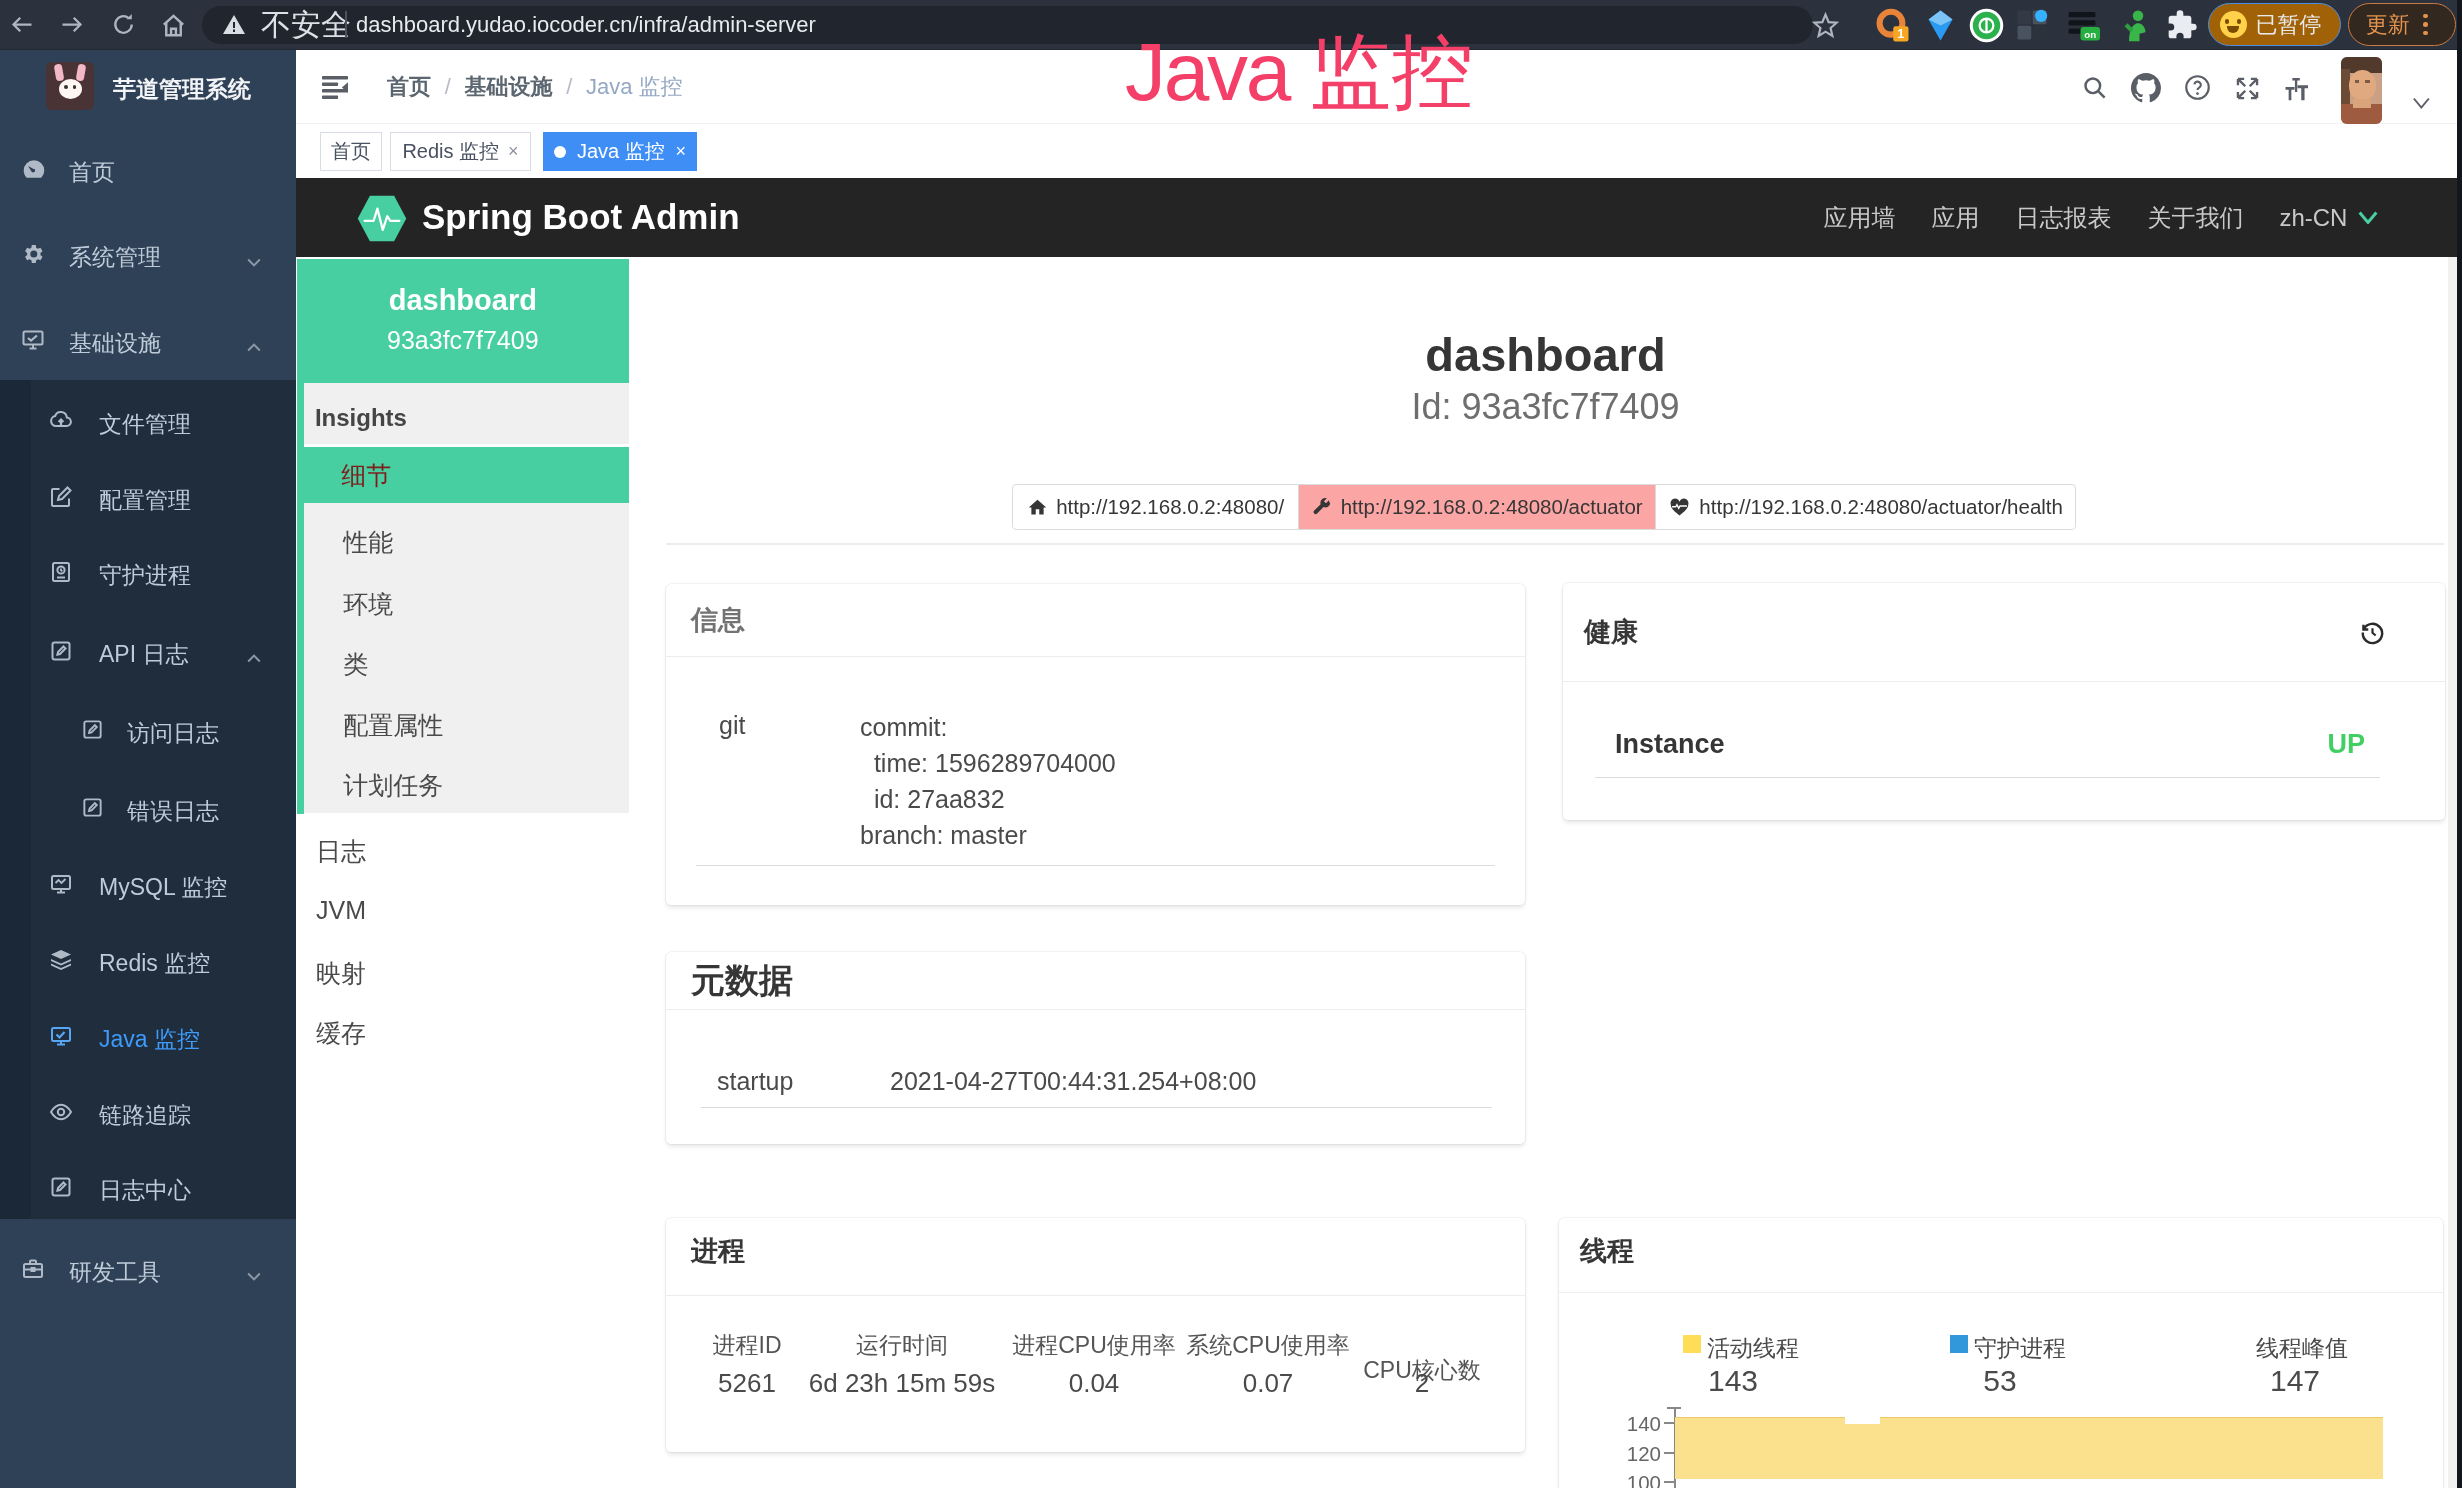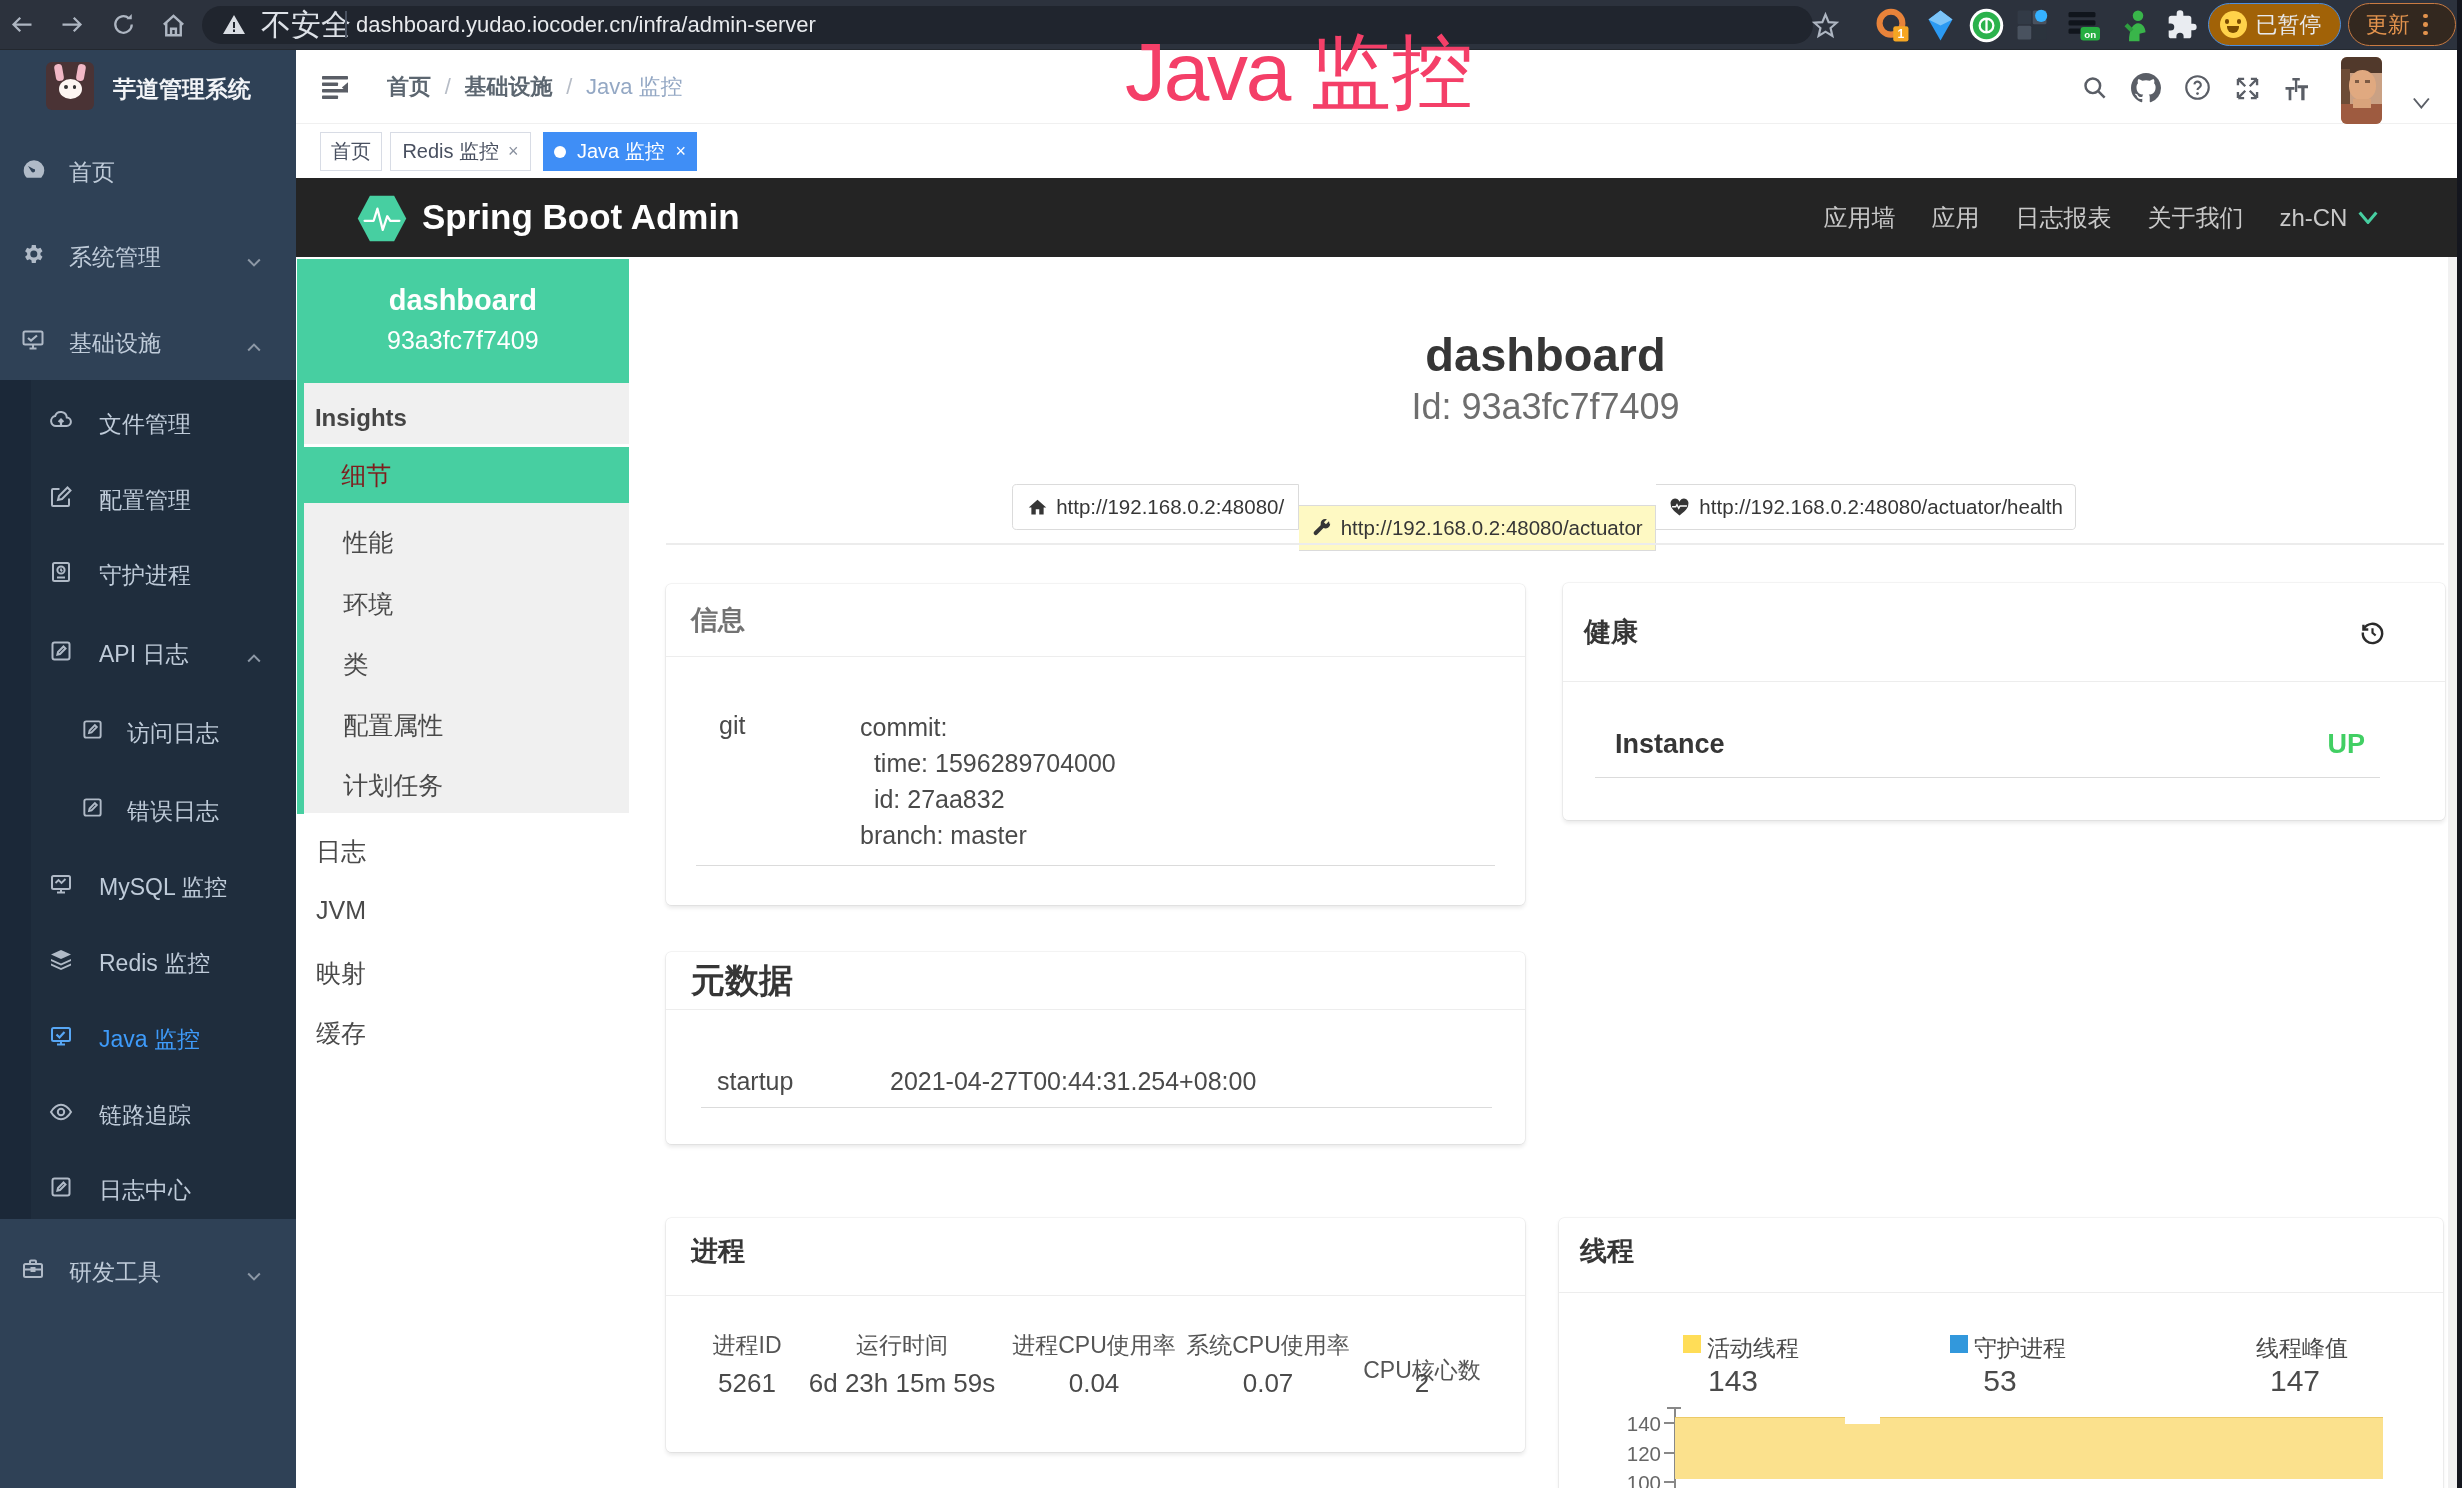--- a/index.html
+++ b/index.html
@@ -327,21 +327,21 @@
 
     <div class="abs" style="left:0;top:70px;width:1833px;text-align:center;font-size:47px;font-weight:600;color:#363636;">dashboard</div>
     <div class="abs" style="left:0;top:129px;width:1833px;text-align:center;font-size:36px;color:#6e6e6e;">Id: 93a3fc7f7409</div>
 
     <div class="abs flex" style="left:383px;top:227px;width:287px;height:46px;border:0.8px solid #dbdbdb;border-radius:4.6px 0 0 4.6px;background:#fff;justify-content:center;font-size:20.5px;color:#363636;white-space:nowrap;">
       <svg width="21" height="21" viewBox="0 0 24 24" fill="#363636" style="margin-right:8.3px;flex:none;">
           <path d="M12 3 L22 12 h-3 v8 h-5 v-6 h-4 v6 H5 v-8 H2 Z"></path>
         </svg>
       http://192.168.0.2:48080/
     </div>
-    <div class="abs flex" style="left:670px;top:227px;width:357px;height:46px;border:0.8px solid #dbdbdb;border-left:none;background:#fef9c3;justify-content:center;font-size:20.5px;color:#363636;white-space:nowrap;margin-top:21px;">
+    <div class="abs flex" style="left:670px;top:227px;width:357px;height:46px;border:0.8px solid #dbdbdb;border-left:none;background:#fca5a5;justify-content:center;font-size:20.5px;color:#363636;white-space:nowrap;">
       <svg width="21" height="21" viewBox="0 0 24 24" fill="#363636" style="margin-right:8.3px;flex:none;">
           <path d="M22 6.5 a5.5 5.5 0 0 1-7.7 5 L7 18.8 a2.3 2.3 0 0 1-3.3-3.3 l7.3-7.3 a5.5 5.5 0 0 1 7.2-6.7 l-3.4 3.4 2.3 2.3 3.4-3.4 c.3.6.5 1.4.5 2.7z"></path>
         </svg>
       http://192.168.0.2:48080/actuator
     </div>
     <div class="abs flex" style="left:1027px;top:227px;width:420px;height:46px;border:0.8px solid #dbdbdb;border-left:none;border-radius:0 4.6px 4.6px 0;background:#fff;justify-content:center;font-size:20.5px;color:#363636;white-space:nowrap;">
       <svg width="23" height="21" viewBox="0 0 24 24" fill="#363636" style="margin-right:8.3px;flex:none;">
           <path d="M12 21 C5 16 2 12 2 8.5 A4.5 4.5 0 0 1 12 5.5 4.5 4.5 0 0 1 22 8.5 C22 12 19 16 12 21 Z"></path>
           <path d="M3.5 11.2 h4.2 l1.4-2.4 2 4 1.5-2.6 h7.9" fill="none" stroke="#fff" stroke-width="1.6"></path>
         </svg>

